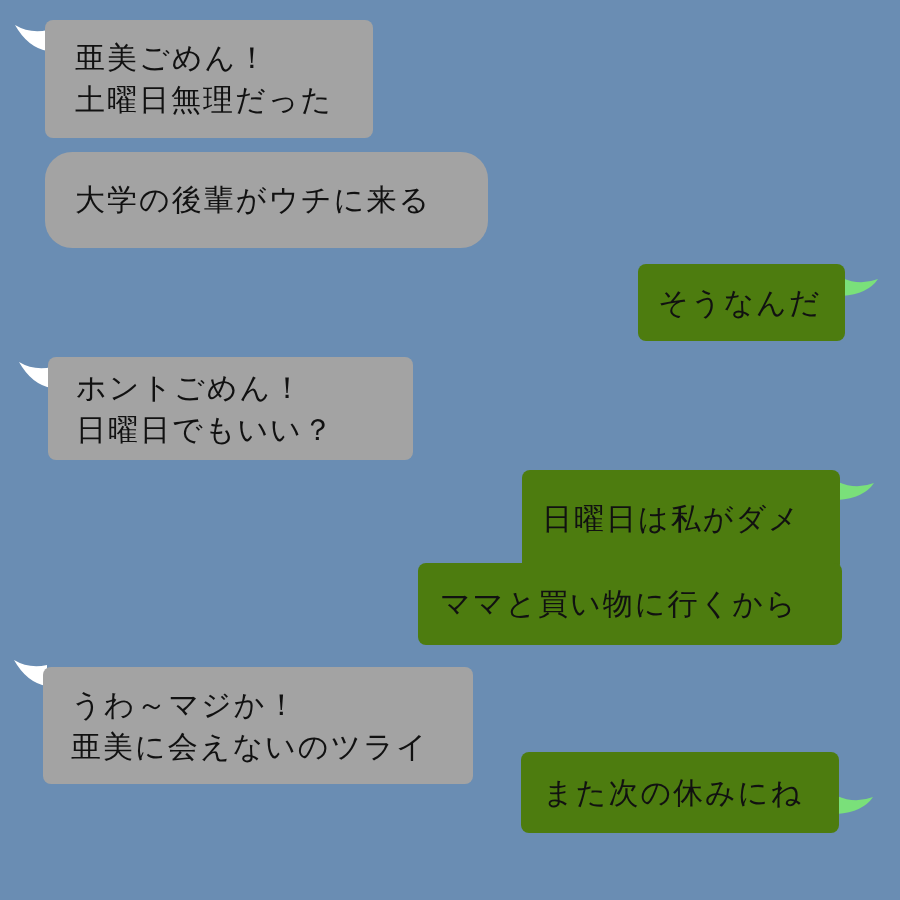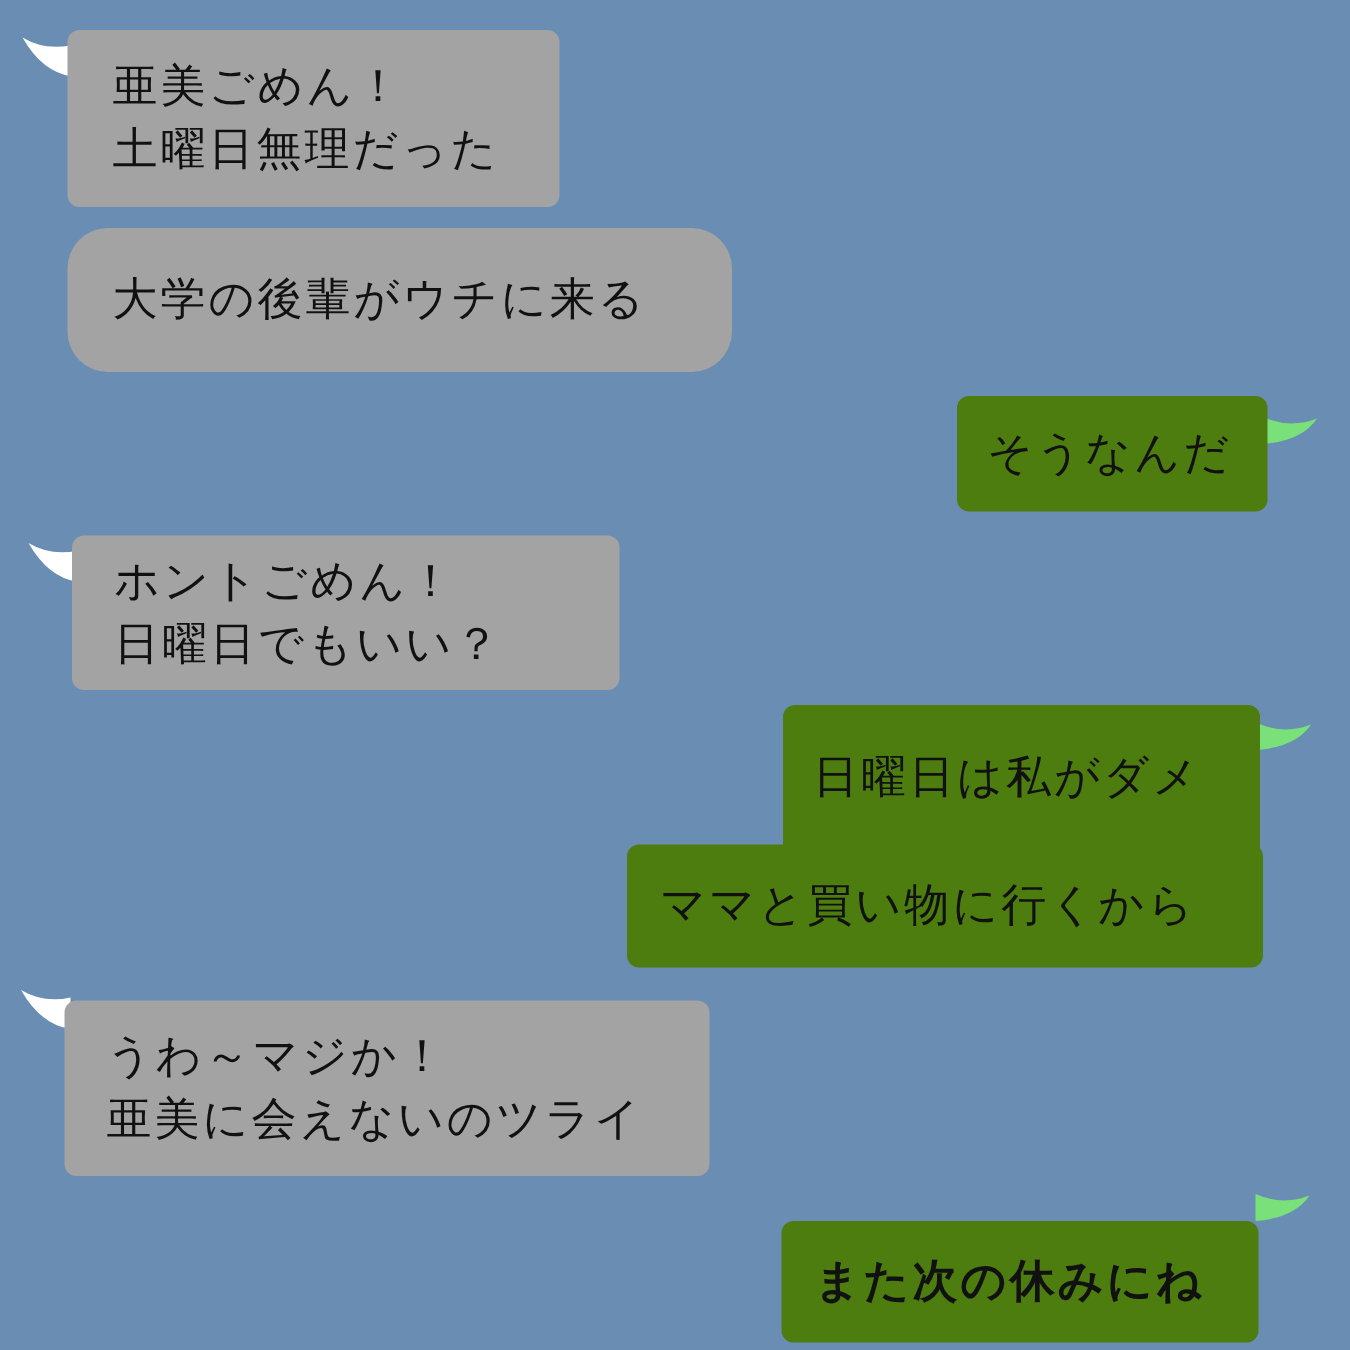--- a/index.html
+++ b/index.html
@@ -71,17 +71,17 @@
     <path d="M5 7 Q18 30 38 33 L38 12 Q20 16 5 7 Z" fill="#ffffff"></path>
   </svg>
   <div class="bubble in" style="left:43px;top:655px;width:430px;height:117px;padding:0 0 0 28px;margin-top:12px;">
     <span>うわ～マジか！
 亜美に会えないのツライ</span>
   </div>
 
   <svg class="tail" style="left:835px;top:794px" width="42" height="36" viewBox="0 0 42 36">
     <path d="M38 3 Q28 18 2 20 L2 2 Q20 10 38 3 Z" fill="#7ae07a"></path>
   </svg>
-  <div class="bubble out" style="left:521px;top:814px;width:318px;height:81px;padding:0 0 0 22px;font-weight:bold;">
+  <div class="bubble out" style="left:521px;top:752px;width:318px;height:81px;padding:0 0 0 22px;">
     <span>また次の休みにね</span>
   </div>
 
 </div>
 
 </body></html>

